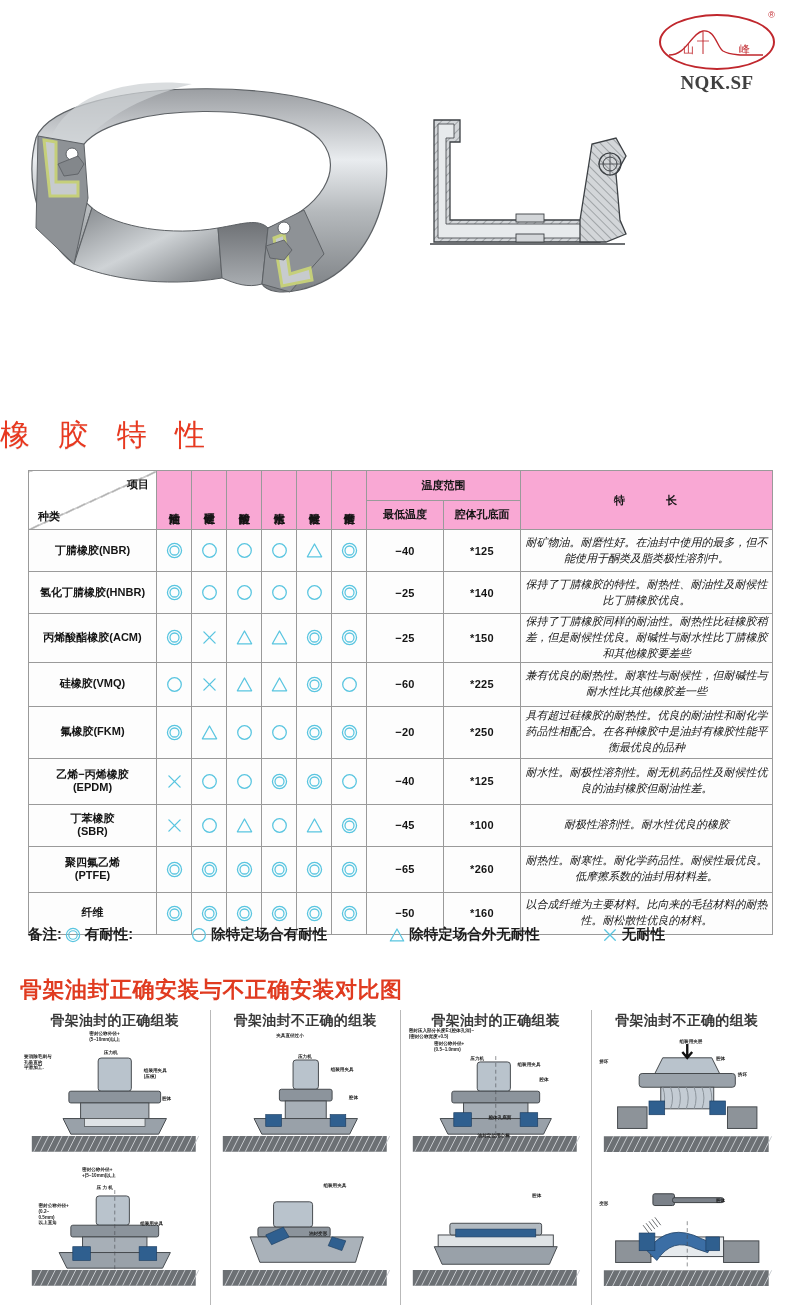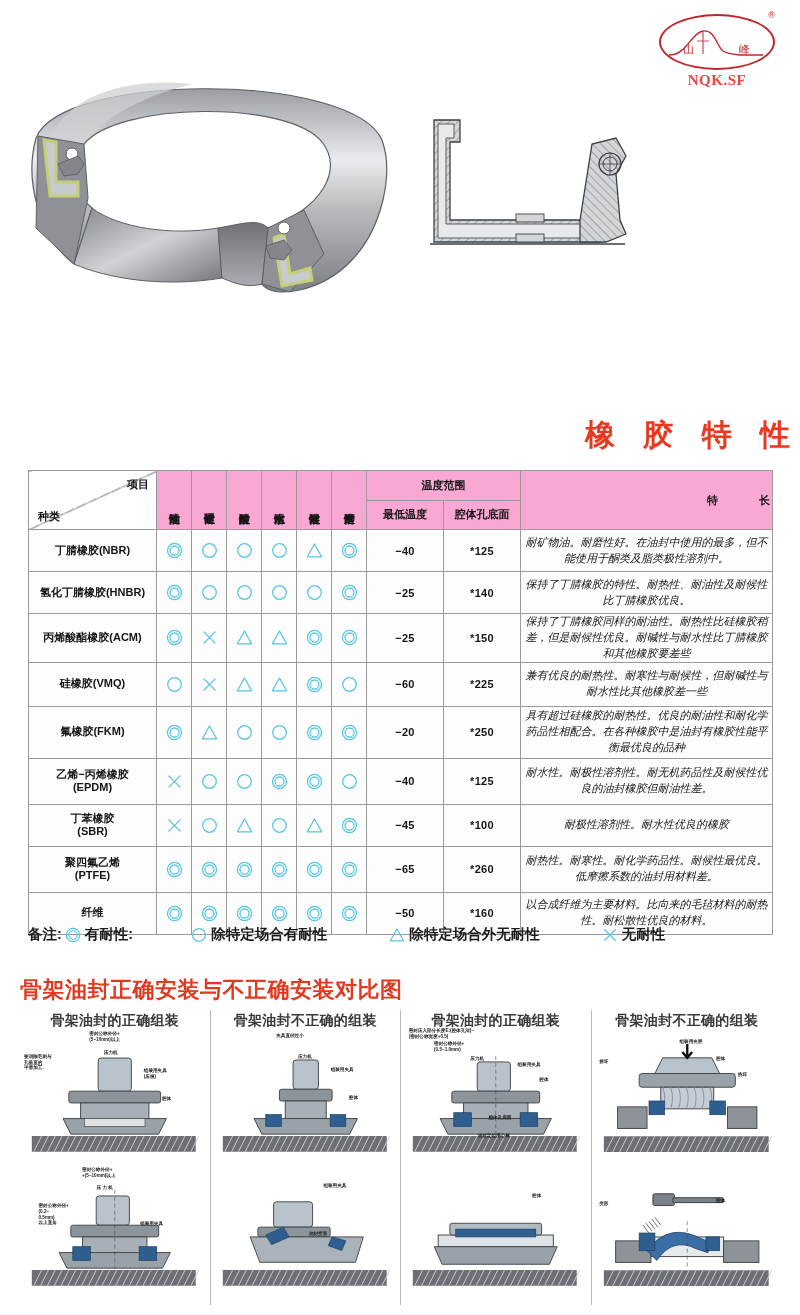--- a/index.html
+++ b/index.html
@@ -29,36 +29,36 @@
     transform:translateY(-50%);
     height:34px;
   }
   .logo-reg{
     position:absolute; right:-2px; top:-6px;
     font-size:9px;color:#c0272d;
   }
   .logo-text{
     margin-top:2px;
     font-family:"Liberation Serif","DejaVu Serif",serif;
-    font-size:15px;font-weight:700;color:#ef4444;letter-spacing:.5px;
+    font-size:19px;font-weight:700;color:#404040;letter-spacing:.5px;
   }
 
   
   .hero{
     position:absolute;top:78px;left:0;width:800px;height:290px;
   }
   .hero svg{display:block;}
   .hero-ring{position:absolute;left:22px;top:0;}
   .hero-section{position:absolute;left:420px;top:30px;}
 
   
   .sec-title{
     position:absolute;left:0;right:0;top:415px;
-    text-align:right;
-    font-size:30px;font-weight:700;
+    text-align:left;
+    font-size:30px;font-weight:400;
     color:#e8381f;
     letter-spacing:10px;
     text-shadow:0 1px 0 rgba(0,0,0,.08);
   }
 
   
   .rubber-table{
     position:absolute;left:28px;top:470px;
     width:744px;
     border-collapse:collapse;
@@ -270,21 +270,21 @@
         <span class="corner-top">项目</span>
         <span class="corner-bot">种类</span>
       </td>
       <td rowspan="2"><span class="vert-head">耐油性</span></td>
       <td rowspan="2"><span class="vert-head">耐硬性</span></td>
       <td rowspan="2"><span class="vert-head">耐酸性</span></td>
       <td rowspan="2"><span class="vert-head">耐水性</span></td>
       <td rowspan="2"><span class="vert-head">耐候性</span></td>
       <td rowspan="2"><span class="vert-head">耐磨性</span></td>
       <td colspan="2">温度范围</td>
-      <td rowspan="2" style="letter-spacing:2px;text-align:right;">特　　　长</td>
+      <td rowspan="2" style="letter-spacing:2px;">特　　　长</td>
     </tr>
     <tr>
       <td>最低温度</td>
       <td>腔体孔底面</td>
     </tr>
   </thead>
   <tbody id="tbody">
       <tr style="height: 42px;">
         <td class="kind-cell">丁腈橡胶(NBR)</td>
         <td><svg class="sym" viewBox="0 0 20 20" width="17" height="17">

